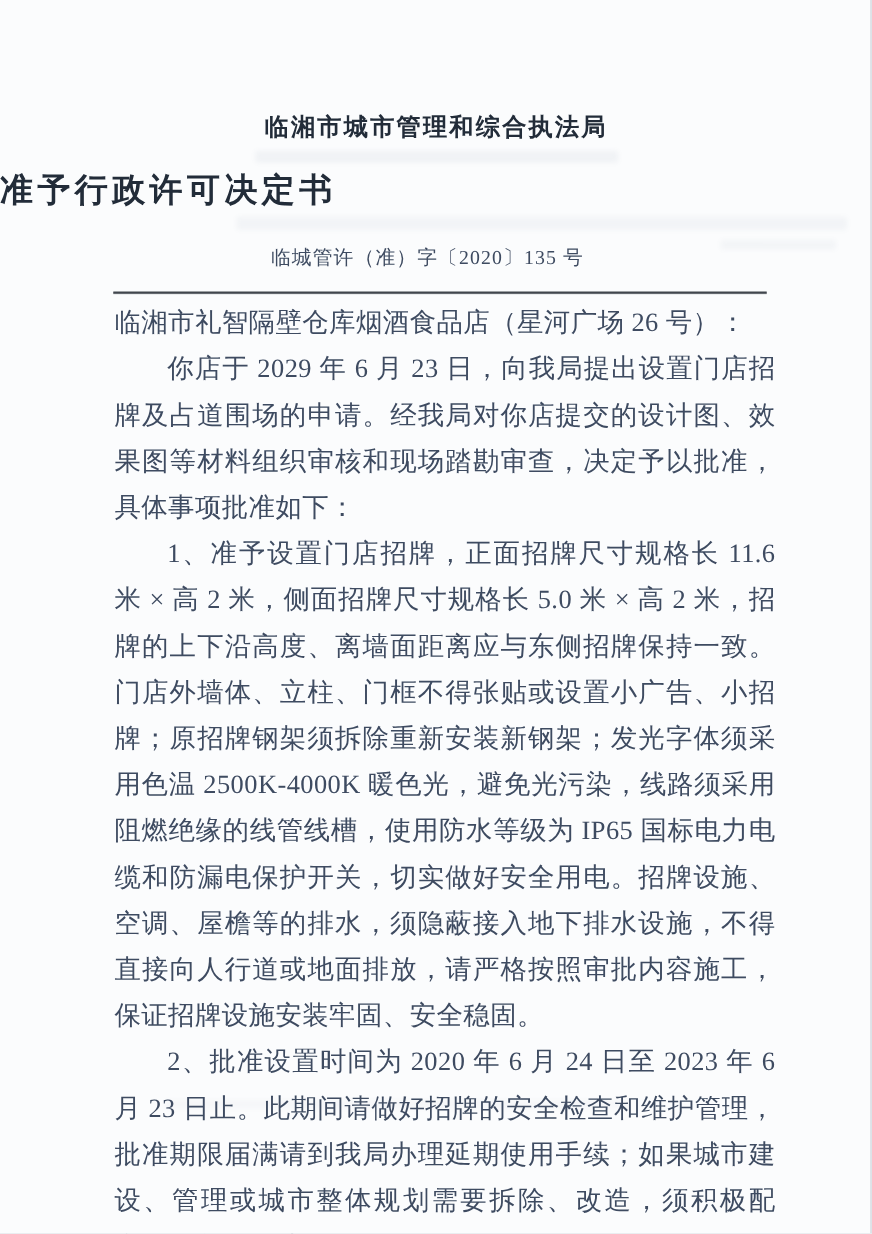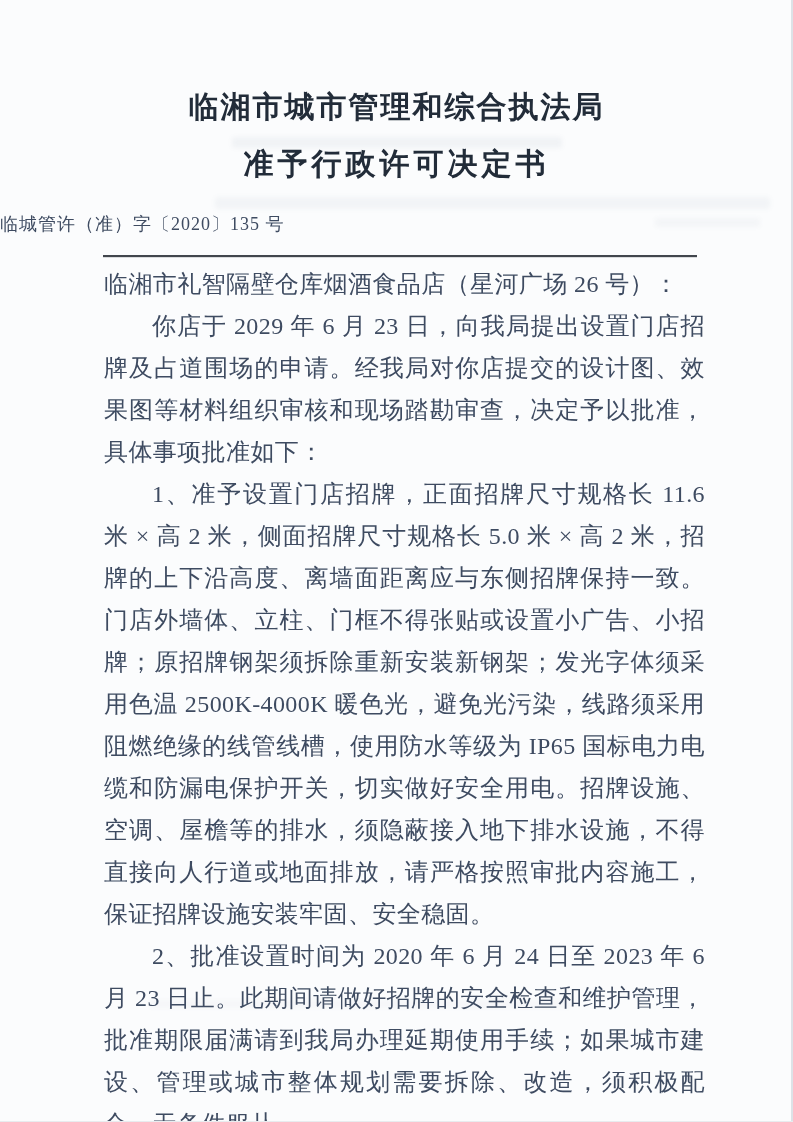--- a/index.html
+++ b/index.html
@@ -41,42 +41,43 @@
     filter: blur(2.5px);
     border-radius: 2px;
     pointer-events: none;
   }
   .ghost-1 { top: 137px; left: 232px; width: 330px; height: 11px; }
   .ghost-2 { top: 197px; left: 215px; width: 555px; height: 12px; opacity: 0.06; }
   .ghost-3 { top: 218px; left: 655px; width: 105px; height: 9px; opacity: 0.05; }
   .ghost-4 { top: 1000px; left: 150px; width: 420px; height: 8px; opacity: 0.04; }
 
   .issuer-title {
-    margin: 2px;
+    margin: 12px;
     padding-top: 88px;
     text-align: center;
     font-family: "DejaVu Sans", "Liberation Sans", sans-serif;
     font-weight: bold;
-    font-size: 30px;
+    font-size: 22px;
     line-height: 34px;
     letter-spacing: 2px;
     color: var(--ink-title, #222c39);
   }
   .doc-type-title {
     margin: 23px 0 0 0;
-    text-align: center;
+    text-align: left;
     font-family: "DejaVu Sans", "Liberation Sans", sans-serif;
     font-weight: bold;
     font-size: 30px;
     line-height: 34px;
     letter-spacing: 4px;
     color: var(--ink-title, #222c39);
   }
   .doc-number {
     margin: 31px 16px 0 0;
+    text-align: center;
     font-size: 18px;
     line-height: 24px;
     letter-spacing: 1px;
     color: var(--ink-body, #35425a);
   }
   .header-rule {
     margin: 19px 0 0 103px;
     width: 594px;
     height: 2px;
     background: var(--rule, #41464d);

